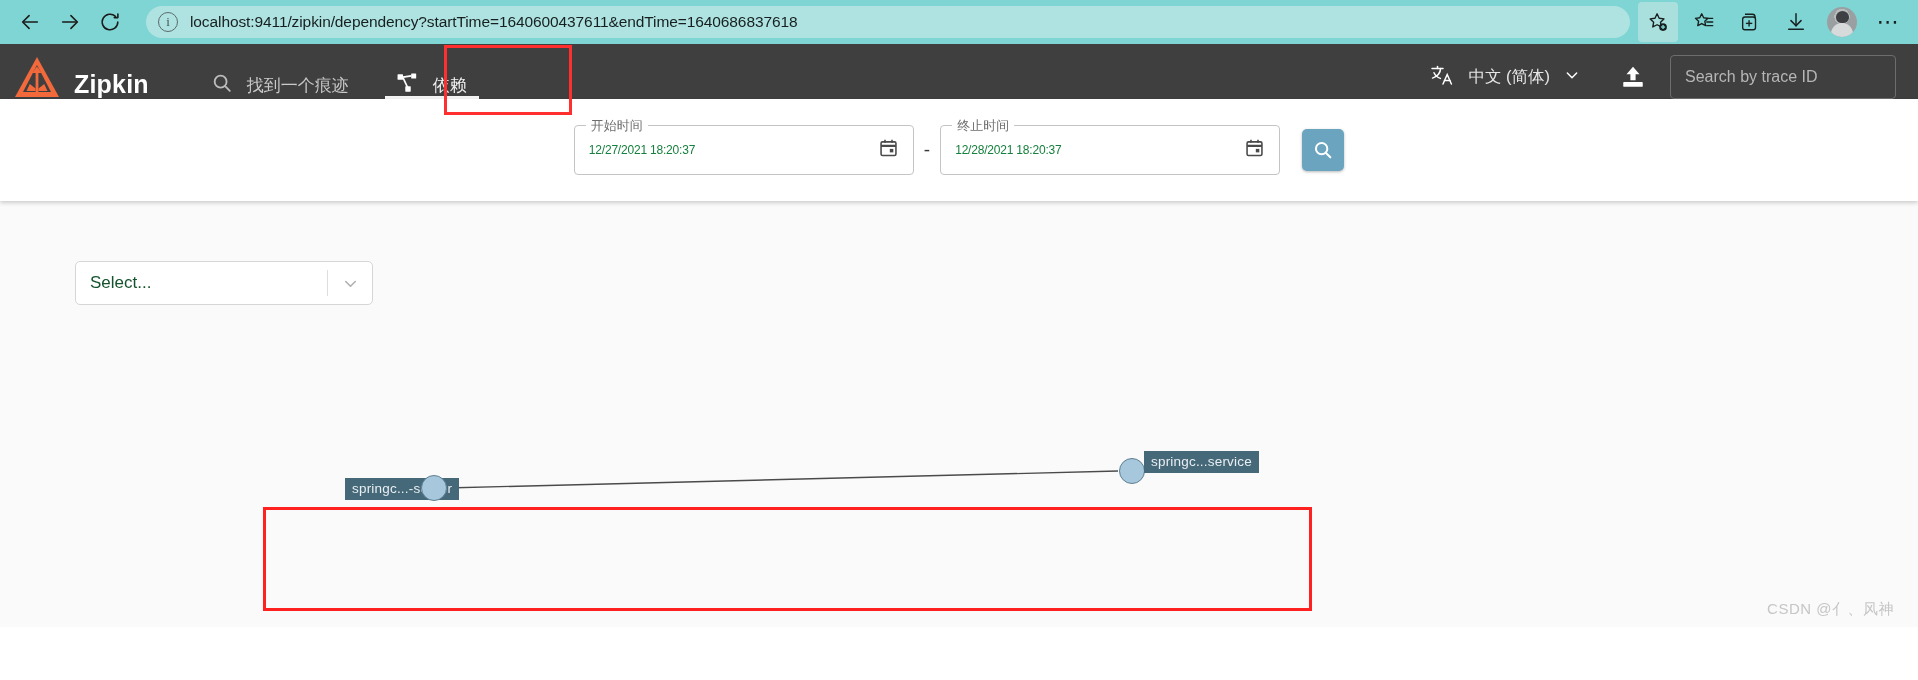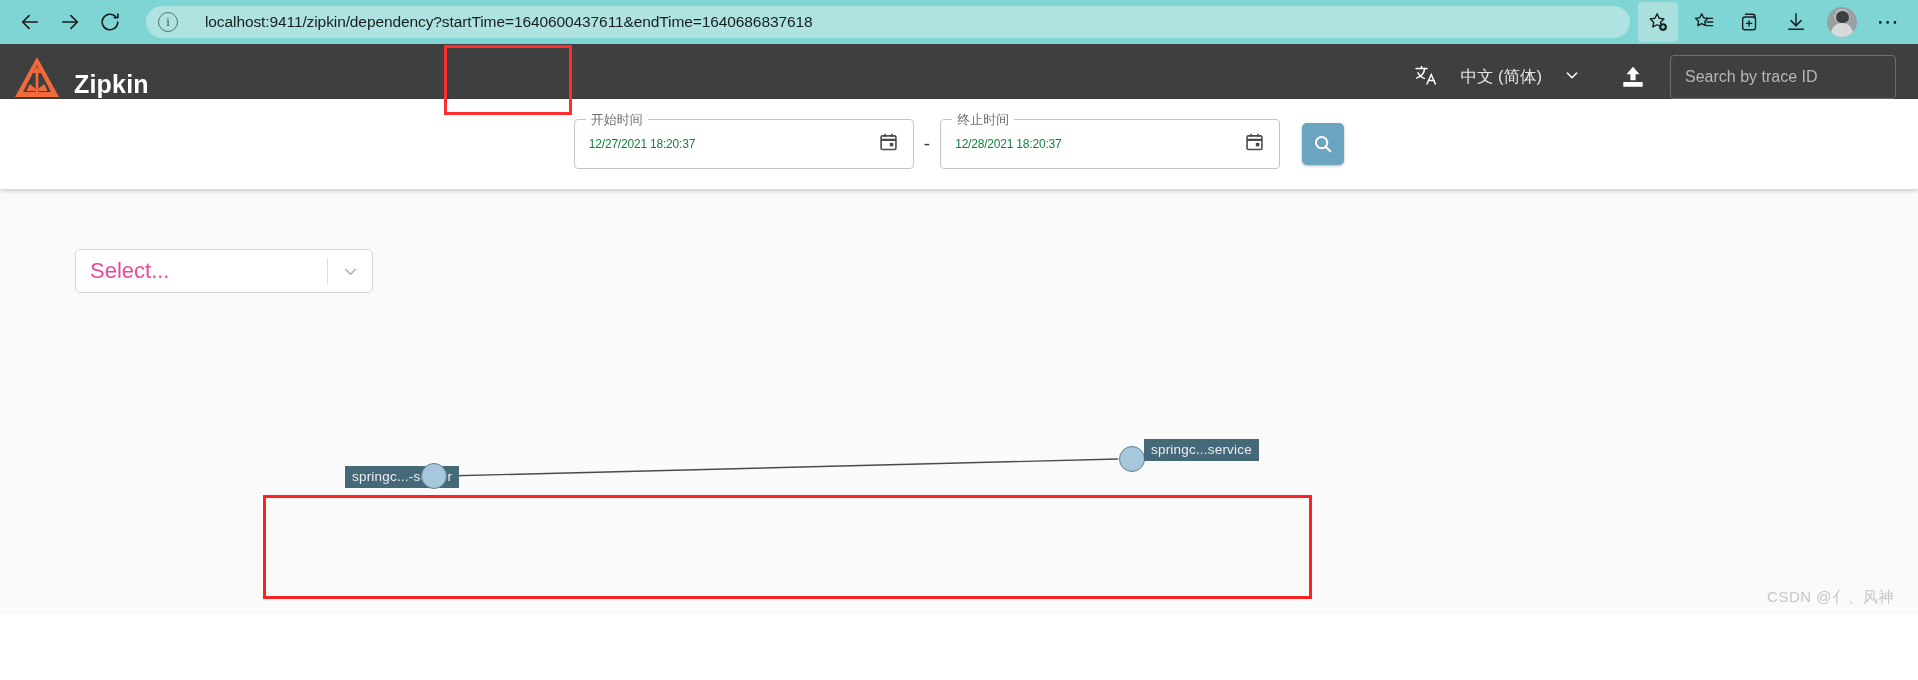--- a/index.html
+++ b/index.html
@@ -50,21 +50,20 @@
     display: flex; align-items: center; justify-content: center;
     flex: 0 0 auto;
     margin-right: 12px;
   }
   .url-text {
     font-size: 15.5px;
     color: #17201f;
     white-space: nowrap;
     overflow: hidden;
     letter-spacing: -0.1px;
-    margin-left: 15px;
   }
   .toolbar-icons {
     display: flex; align-items: center; gap: 6px;
     flex: 0 0 auto;
   }
   .tb-btn {
     width: 40px; height: 40px;
     display: flex; align-items: center; justify-content: center;
     color: #17201f;
     border-radius: 4px;
@@ -134,21 +133,21 @@
     pointer-events: none;
     z-index: 5;
   }
   .nav-right {
     margin-left: auto;
     display: flex; align-items: center;
     padding-right: 22px;
     gap: 6px;
   }
   .lang-select {
-    display: flex; align-items: center; gap: 22px;
+    display: flex; align-items: center; gap: 14px;
     color: #e6e6e6; font-size: 16.5px;
     padding: 6px 8px;
   }
   .upload-btn {
     display: flex; align-items: center; justify-content: center;
     width: 42px; height: 42px;
     color: #ffffff;
     margin-left: 18px;
     margin-right: 10px;
   }
@@ -159,21 +158,21 @@
     background: transparent;
     color: #c0c0c0;
     font-size: 16px;
     padding: 0 14px;
     font-family: "Liberation Sans", sans-serif;
   }
   .trace-search::placeholder { color: #b6b6b6; opacity: 1; }
 
   
   .time-panel {
-    height: 90px;
+    height: 102px;
     background: #ffffff;
     box-shadow: 0 2px 4px rgba(0,0,0,0.18);
     display: flex; align-items: center; justify-content: center;
     position: relative;
     z-index: 3;
   }
   .time-inner { display: flex; align-items: center; }
   .date-field {
     width: 340px; height: 50px;
     border: 1px solid #c4c4c4;
@@ -224,22 +223,22 @@
     left: 75px; top: 60px;
     width: 298px; height: 44px;
     background: #ffffff;
     border: 1px solid #d6d6d6;
     border-radius: 5px;
     display: flex; align-items: center;
   }
   .select-placeholder {
     flex: 1 1 auto;
     padding-left: 14px;
-    font-size: 22px;
-    color: #ec4899;
+    font-size: 17px;
+    color: #14532d;
   }
   .select-divider {
     width: 1px; height: 26px; background: #dedede;
   }
   .select-arrow {
     width: 44px;
     display: flex; align-items: center; justify-content: center;
     color: #b0b0b0;
   }
 
@@ -363,21 +362,42 @@
       <path d="M24 11.5 L28.6 18 L19.4 18 Z" fill="#f26a3c"></path>
       <path d="M13.5 36 L22.5 36 L22.5 33.5 L16.8 29 Z" fill="#f26a3c"></path>
       <path d="M34.5 36 L25.5 36 L25.5 33.5 L31.2 29 Z" fill="#f26a3c"></path>
     </svg>
   </div>
 
   <div class="brand">Zipkin</div>
 
   <div class="nav-tabs">
 
-
+    <div class="nav-tab">
+      <span>
+        <svg width="22" height="22" viewBox="0 0 24 24" fill="none" stroke="#bdbdbd" stroke-width="2" stroke-linecap="round">
+          <circle cx="10.5" cy="10.5" r="6.5"></circle>
+          <line x1="15.4" y1="15.4" x2="20.5" y2="20.5"></line>
+        </svg>
+      </span>
+      <span>找到一个痕迹</span>
+    </div>
+
+    <div class="nav-tab active">
+      <span>
+        <svg width="22" height="20" viewBox="0 0 24 22" fill="#ffffff">
+          <rect x="0.5" y="1.5" width="6" height="6" rx="0.6"></rect>
+          <rect x="15.5" y="0.5" width="5.5" height="5.5" rx="0.6"></rect>
+          <rect x="9" y="14.5" width="6" height="6" rx="0.6"></rect>
+          <path d="M6.5 4.5 L15.5 3.2" stroke="#ffffff" stroke-width="1.8" fill="none"></path>
+          <path d="M6.5 5 L12 17" stroke="#ffffff" stroke-width="1.8" fill="none"></path>
+        </svg>
+      </span>
+      <span>依赖</span>
+    </div>
   </div>
 
   <div class="tab-highlight"></div>
 
   <div class="nav-right">
 
     <div class="lang-select">
       <span>
         <svg width="24" height="22" viewBox="0 0 24 22" fill="none" stroke="#ffffff" stroke-width="1.5" stroke-linecap="round">
           <path d="M2 4.5h11"></path>

